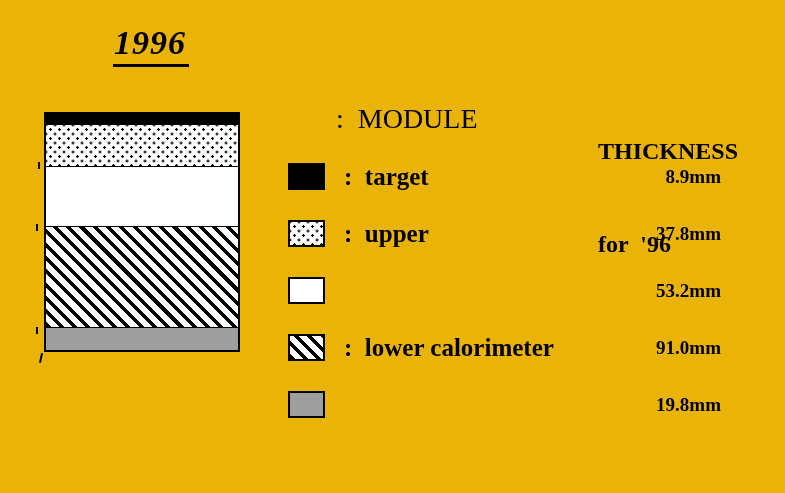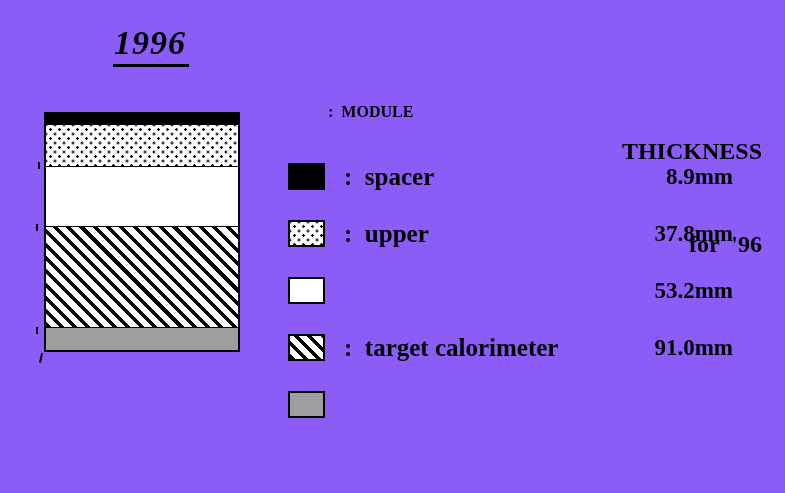--- a/index.html
+++ b/index.html
@@ -4,21 +4,21 @@
 <style>
   html, body {
     margin: 0;
     padding: 0;
     background: #ffffff;
   }
   .canvas {
     position: relative;
     width: 785px;
     height: 493px;
-    background: #8b5cf6;
+    background: #eab308;
     font-family: "Liberation Serif", "DejaVu Serif", serif;
     color: #000000;
     overflow: hidden;
   }
 
   
   .title {
     position: absolute;
     left: 113px;
     top: 24px;
@@ -72,32 +72,32 @@
     position: absolute;
     background: #000;
     width: 2px;
     height: 7px;
   }
   .tick.comma { border-radius: 0 0 2px 2px; transform: rotate(12deg); }
 
   
   .module-header {
     position: absolute;
-    left: 328px;
+    left: 336px;
     top: 103px;
-    font-size: 16px;
-    font-weight: bold;
+    font-size: 28px;
+    font-weight: normal;
     white-space: pre;
   }
   .thickness-header {
     position: absolute;
     left: 598px;
     top: 74px;
     width: 164px;
-    text-align: right;
+    text-align: left;
     font-size: 24px;
     font-weight: bold;
     line-height: 31px;
     white-space: pre;
   }
 
   
   .legend {
     position: absolute;
     left: 288px;
@@ -118,22 +118,22 @@
     flex: 0 0 auto;
   }
   .llabel {
     margin-left: 19px;
     font-size: 25px;
     font-weight: bold;
     white-space: pre;
   }
   .lvalue {
     position: absolute;
-    right: 52px;
-    font-size: 23px;
+    right: 64px;
+    font-size: 19px;
     font-weight: bold;
     white-space: pre;
   }
 </style>
 </head>
 <body>
 
 <div class="canvas">
 
   <h1 class="title">1996</h1>
@@ -154,39 +154,40 @@
   <div class="module-header">:  MODULE</div>
   <div class="thickness-header">
     <div>THICKNESS</div>
     <div>for  '96</div>
   </div>
 
   <div class="legend">
 
     <div class="lrow">
       <span class="swatch pat-solid-black"></span>
-      <span class="llabel">:  spacer</span>
+      <span class="llabel">:  target</span>
       <span class="lvalue">8.9mm</span>
     </div>
 
     <div class="lrow">
       <span class="swatch pat-dotted"></span>
       <span class="llabel">:  upper</span>
       <span class="lvalue">37.8mm</span>
     </div>
 
     <div class="lrow">
       <span class="swatch pat-white"></span>
       <span class="lvalue">53.2mm</span>
     </div>
 
     <div class="lrow">
       <span class="swatch pat-hatch"></span>
-      <span class="llabel">:  target calorimeter</span>
+      <span class="llabel">:  lower calorimeter</span>
       <span class="lvalue">91.0mm</span>
     </div>
 
     <div class="lrow">
       <span class="swatch pat-gray"></span>
+      <span class="lvalue">19.8mm</span>
     </div>
 
   </div>
 </div>
 
 </body></html>

